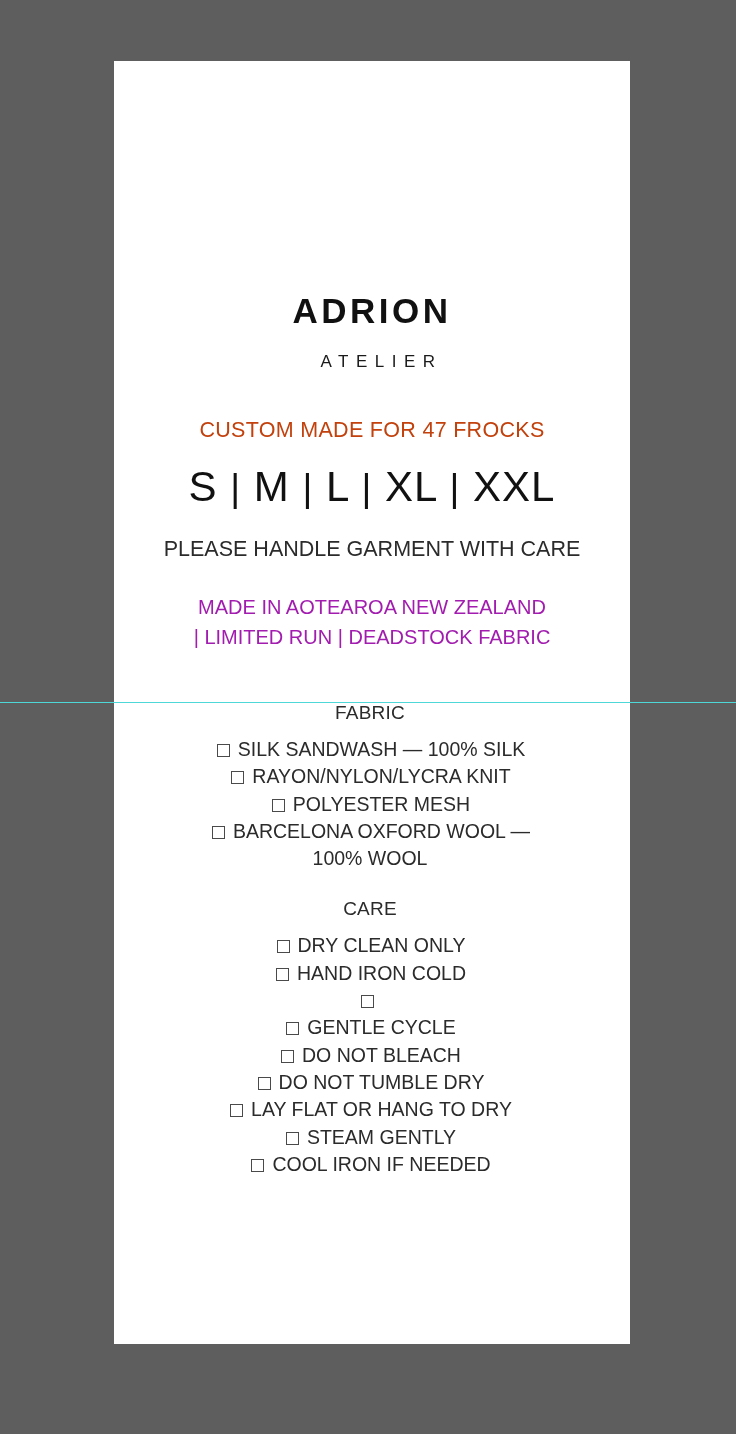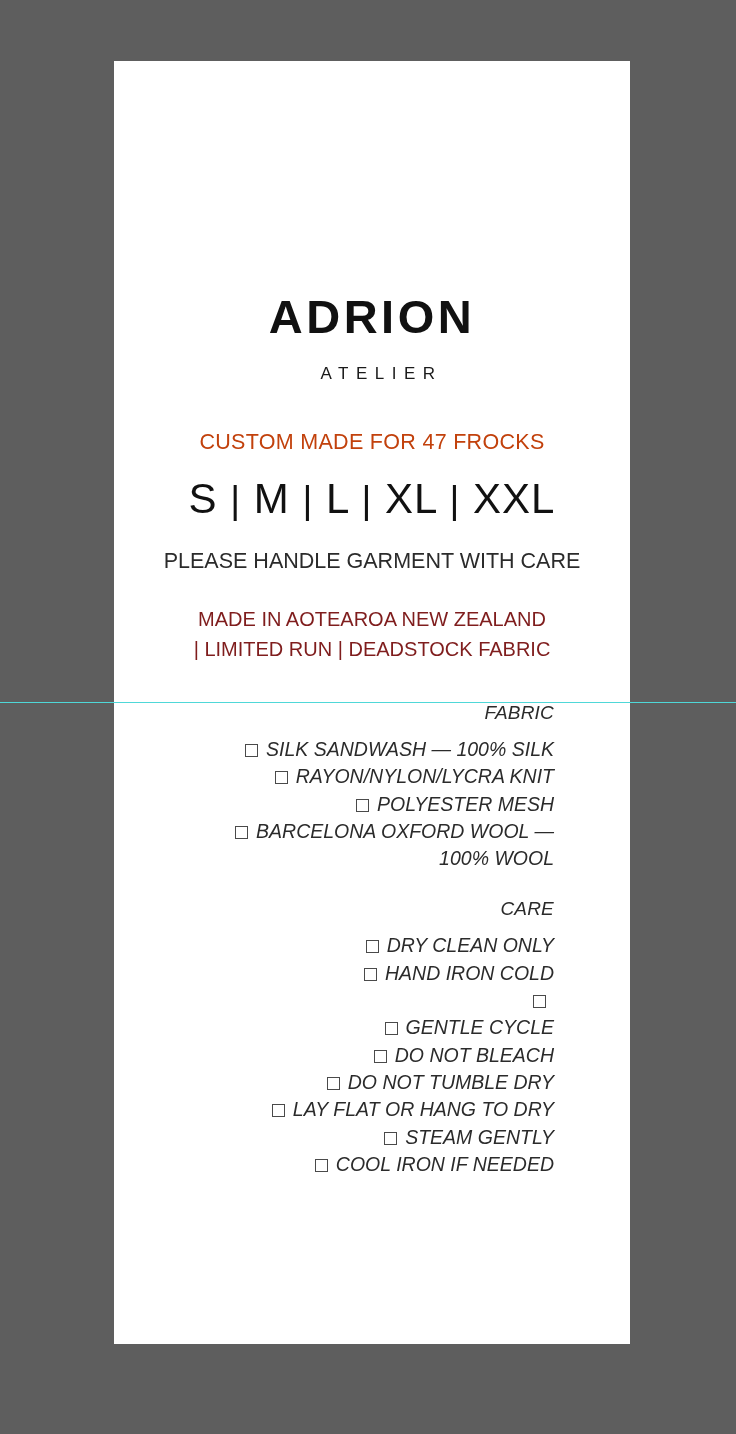--- a/index.html
+++ b/index.html
@@ -43,21 +43,21 @@
     left: 0;
     top: 0;
     width: 100%;
     padding-top: 232px;
     text-align: center;
   }
 
   .brand-name {
     font-family: "Liberation Sans", sans-serif;
     font-weight: bold;
-    font-size: 47px;
+    font-size: 35px;
     letter-spacing: 3.5px;
     color: #111111;
     line-height: 1;
     margin: 0;
   }
 
   .brand-sub {
     font-family: "Liberation Sans", sans-serif;
     font-size: 17px;
     letter-spacing: 7.5px;
@@ -83,34 +83,33 @@
   .size-row .sep { font-size: 38px; }
 
   .handle-care {
     font-size: 21.5px;
     color: #2b2b2b;
     margin: 26px 0 0 0;
   }
 
   .origin {
     font-size: 20px;
-    color: #7f1d1d;
+    color: #a21caf;
     line-height: 30px;
     margin: 30px 0 0 0;
   }
 
   
   .back-panel {
     position: absolute;
     left: 0;
     top: 641px;
     width: 100%;
     padding: 0 76px 0 72px;
-    text-align: right;
-    font-style: italic;
+    text-align: center;
   }
 
   .section-heading {
     font-size: 19px;
     color: #2b2b2b;
     letter-spacing: 0.2px;
     margin: 0 0 4px 0;
   }
 
   .check-list {

